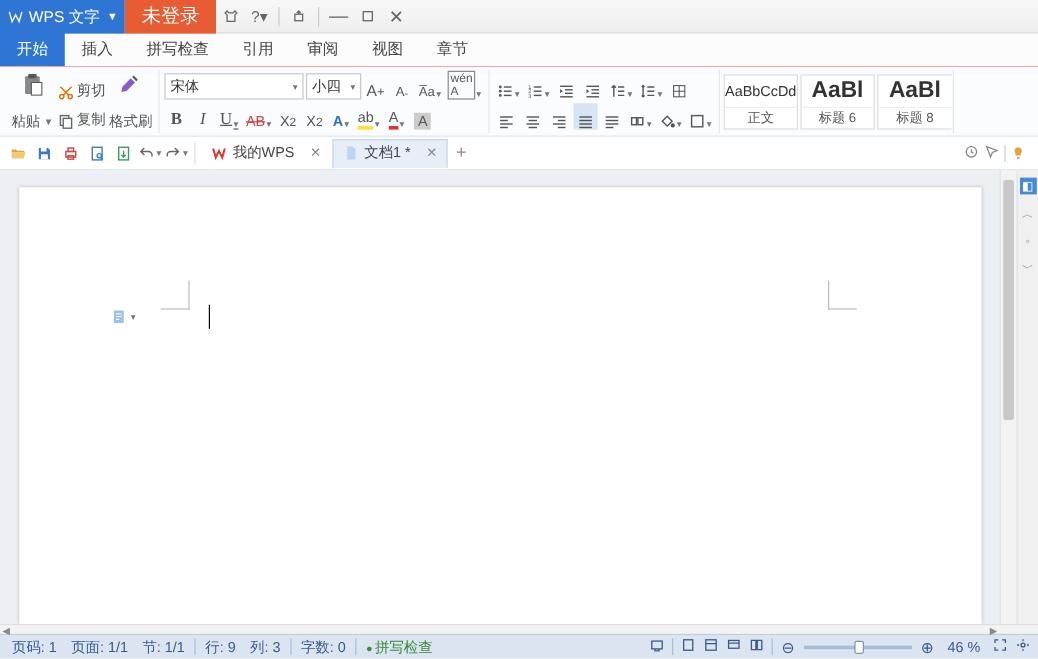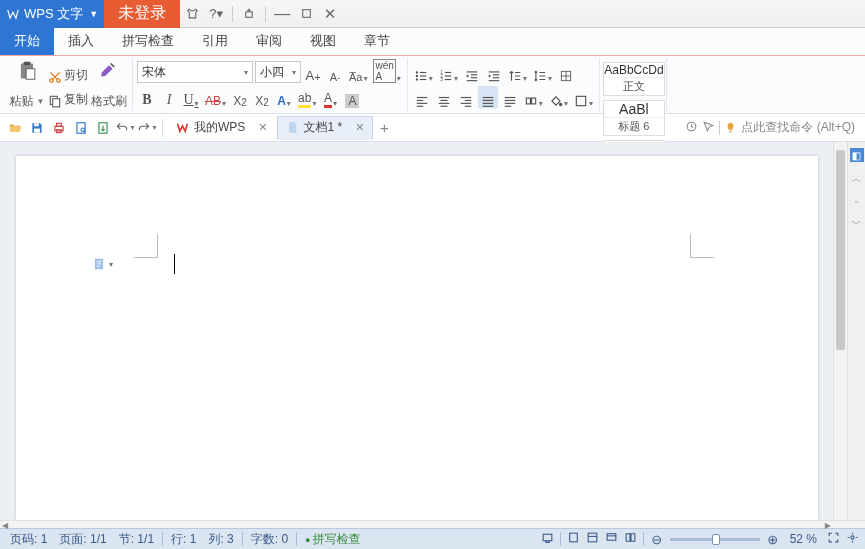--- a/index.html
+++ b/index.html
@@ -32,21 +32,21 @@
 .dd { font-size: 8px; color: #777; margin-left: 1px; }
 .bigbtn { display: flex; flex-direction: column; align-items: center; justify-content: center; width: 38px; height: 50px; color: #555; }
 .bigbtn svg { width: 22px; height: 22px; }
 .bigbtn .lbl { font-size: 12px; margin-top: 12px; display:flex; align-items:center; gap:2px; }
 .font-sel { height: 22px; border: 1px solid #c8c8c8; background: #fff; display: flex; align-items: center; padding: 0 4px; font-size: 12px; color: #333; }
 .font-sel .chev { margin-left: auto; font-size: 8px; color: #777; }
 .fsel-name { width: 116px; }
 .fsel-size { width: 46px; }
 .stylecard { border: 1px solid #ddd; width: 62px; height: 46px; display: flex; flex-direction: column; align-items: center; justify-content: center; margin: 2px 1px; background: #fff; }
 .stylecard .prev { font-size: 12px; color: #333; flex:1; display:flex; align-items:center; }
-.stylecard .prev.big { font-size: 14px; font-weight: normal; }
+.stylecard .prev.big { font-size: 19px; font-weight: bold; }
 .stylecard .sl { font-size: 11px; color: #555; border-top: 1px solid #eee; width: 100%; text-align: center; padding: 1px 0; }
 .stylecard.h2 { border-right: none; }
 
 
 .qbar { height: 28px; background: #fff; border-bottom: 1px solid #d8e0ea; display: flex; align-items: center; padding: 0 4px; }
 .qbtn { width: 22px; height: 22px; display: flex; align-items: center; justify-content: center; color: #555; }
 .qbtn svg { width: 14px; height: 14px; }
 .qsep { width: 1px; height: 18px; background: #d8e0ea; margin: 0 4px; }
 .doctab { height: 24px; display: flex; align-items: center; padding: 0 8px; gap: 5px; font-size: 12px; color: #444; border: 1px solid transparent;}
 .doctab.active { background: #e8eef7; border: 1px solid #c5d4e8; border-bottom: 1px solid #e8eef7; }
@@ -337,21 +337,21 @@
         </div>
       <div class="rbtn">
           <svg viewBox="0 0 24 24" fill="none" stroke="#555" stroke-width="2">
             <rect x="4" y="4" width="16" height="16"></rect>
           </svg>
           <span class="dd">▾</span>
         </div>
     </div>
   </div>
 
-  <div class="rgroup" style="flex-direction:column;align-items:flex-end;padding:2px 0 2px 2px;">
+  <div class="rgroup" style="flex-direction:row;align-items:flex-start;padding:2px 0 2px 2px;">
     <div class="stylecard">
         <div class="prev">AaBbCcDd</div>
         <div class="sl">正文</div>
       </div>
     <div class="stylecard">
         <div class="prev big">AaBl</div>
         <div class="sl">标题 6</div>
       </div>
     <div class="stylecard h2">
         <div class="prev big">AaBl</div>
@@ -428,21 +428,20 @@
           <path d="M12 8v4l3 2"></path>
         </svg></span>
     <span><svg viewBox="0 0 24 24" fill="none" stroke="#888" stroke-width="2">
           <path d="M4 4l6 16 3-7 7-3z"></path>
         </svg></span>
     <span style="width:1px;height:14px;background:#ccc;"></span>
     <svg viewBox="0 0 24 24" fill="#e8a23d">
         <path d="M12 3a6 6 0 00-4 10v3h8v-3a6 6 0 00-4-10z"></path>
         <rect x="10" y="18" width="4" height="3"></rect>
       </svg>
-    <span>点此查找命令 (Alt+Q)</span>
   </div>
 </div>
 
 <div class="docarea">
   <div style="flex:1;position:relative;overflow:hidden;">
     <div class="page">
       <div class="corner-tl"></div>
       <div class="corner-tr"></div>
       <div class="page-icon">
         <svg viewBox="0 0 24 24" fill="#9cc0e8">
@@ -470,21 +469,21 @@
 <div style="height:8px;background:#f3f3f3;border-top:1px solid #e0e0e0;position:relative;">
   <div style="position:absolute;left:2px;top:0;font-size:8px;color:#888;">◀</div>
   <div style="position:absolute;right:34px;top:0;font-size:8px;color:#888;">▶</div>
 </div>
 
 <div class="statusbar">
   <span class="sseg">页码: 1</span>
   <span class="sseg">页面: 1/1</span>
   <span class="sseg">节: 1/1</span>
   <span class="sep"></span>
-  <span class="sseg">行: 1</span>
+  <span class="sseg">行: 9</span>
   <span class="sseg">列: 3</span>
   <span class="sep"></span>
   <span class="sseg">字数: 0</span>
   <span class="sep"></span>
   <span class="sseg spell">拼写检查</span>
   <div class="sb-right">
     <span><svg viewBox="0 0 24 24" fill="none" stroke="#3a5a88" stroke-width="2">
           <rect x="4" y="6" width="16" height="12"></rect>
           <path d="M9 18v3h6v-3"></path>
         </svg></span>
@@ -502,21 +501,21 @@
         </svg></span>
     <span><svg viewBox="0 0 24 24" fill="none" stroke="#3a5a88" stroke-width="2">
           <path d="M4 5h7v14H4zM13 5h7v14h-7z"></path>
         </svg></span>
     <span class="sep"></span>
     <span class="zoom-btn">⊖</span>
     <div class="zoom-track">
         <div class="zoom-thumb"></div>
       </div>
     <span class="zoom-btn">⊕</span>
-    <span class="sseg">52 %</span>
+    <span class="sseg">46 %</span>
     <span><svg viewBox="0 0 24 24" fill="none" stroke="#3a5a88" stroke-width="2">
           <path d="M4 9V4h5M20 9V4h-5M4 15v5h5M20 15v5h-5"></path>
         </svg></span>
     <span><svg viewBox="0 0 24 24" fill="none" stroke="#3a5a88" stroke-width="2">
           <circle cx="12" cy="12" r="3"></circle>
           <path d="M12 3v3M12 18v3M3 12h3M18 12h3"></path>
         </svg></span>
   </div>
 </div>
 

